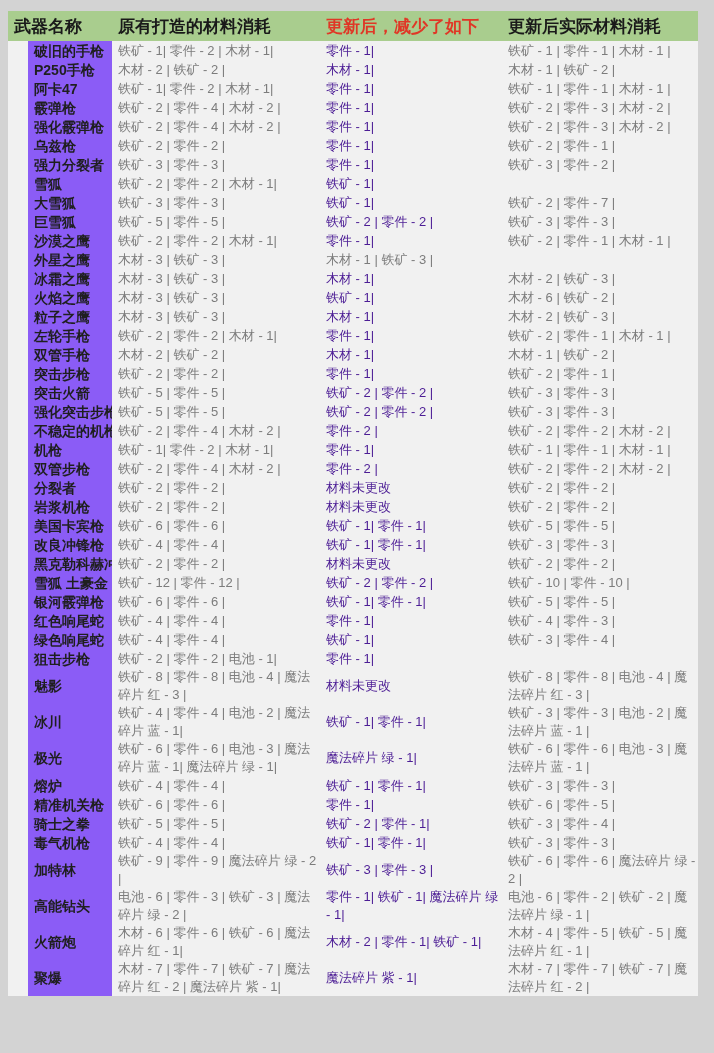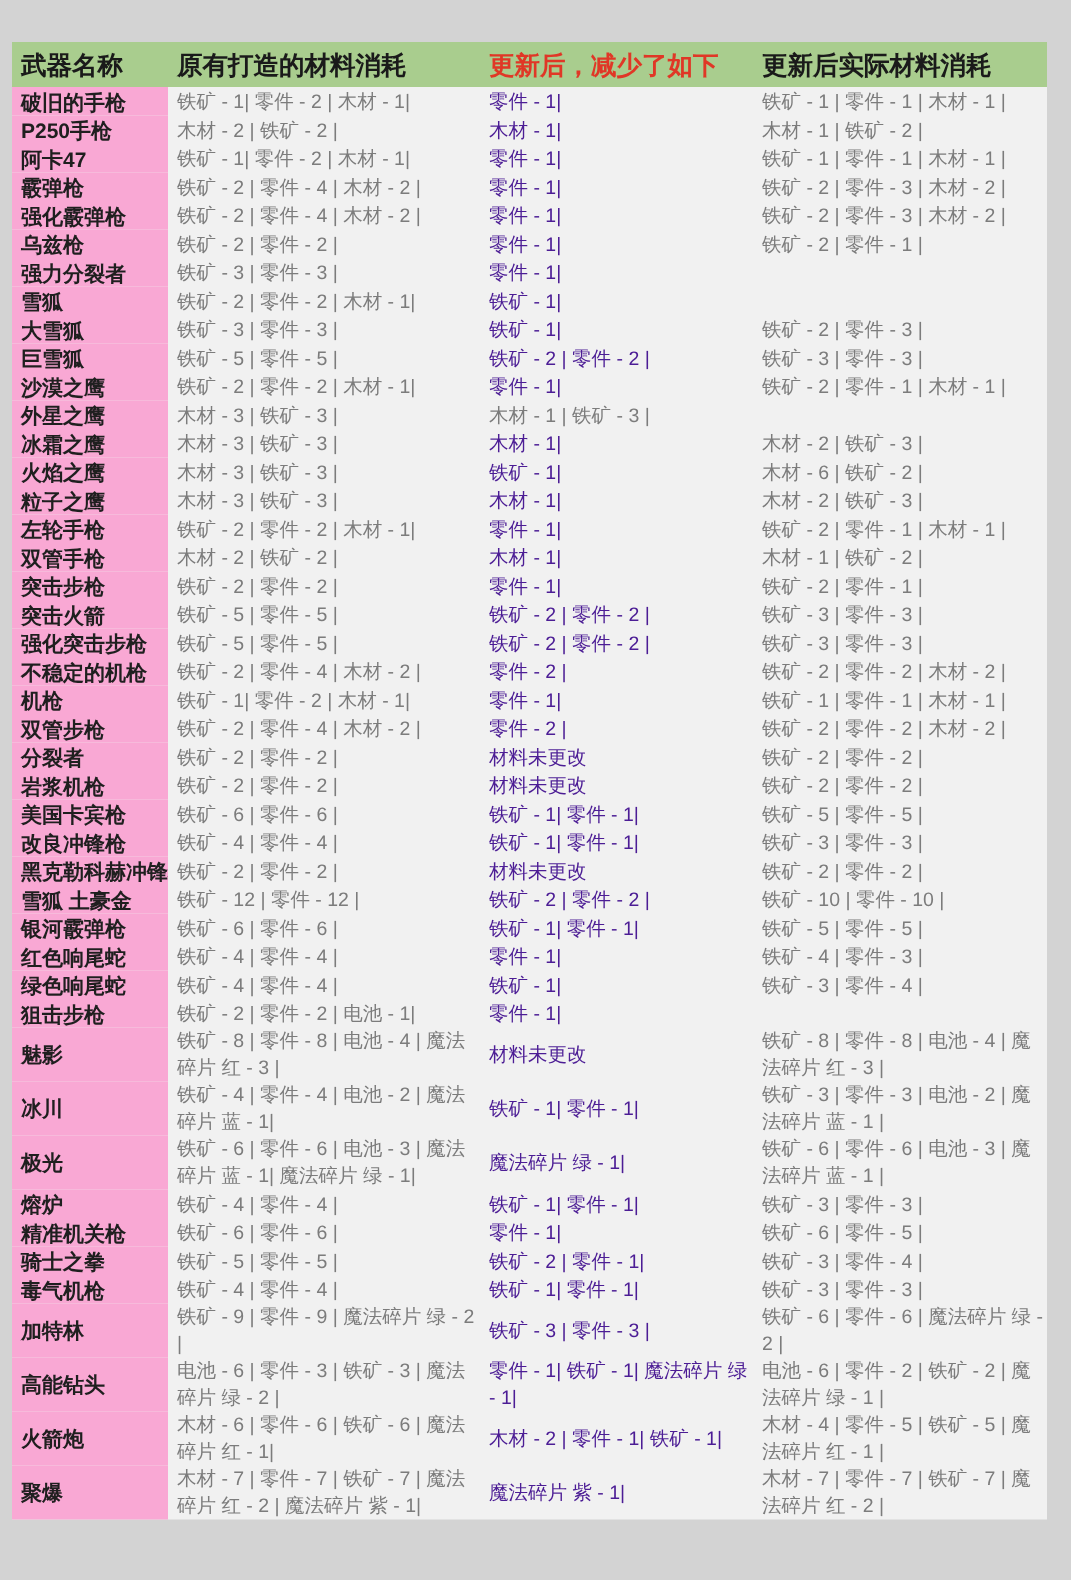--- a/index.html
+++ b/index.html
@@ -4,21 +4,21 @@
 <style>
   * { box-sizing: border-box; margin: 0; padding: 0; }
   html, body {
     width: 714px; height: 1053px;
     background: #d3d3d3;
     font-family: "Liberation Sans", "DejaVu Sans", sans-serif;
     overflow: hidden;
   }
   .table-wrap {
     position: absolute;
-    left: 8px; top: 28px;
+    left: 8px; top: 11px;
     width: 690px;
     background: #f1f1f1;
   }
   .header-row {
     display: grid;
     grid-template-columns: 104px 208px 182px 196px;
     background: #a9cd8e;
     height: 30px;
     align-items: center;
   }
@@ -38,26 +38,27 @@
   }
   .cell {
     display: flex;
     align-items: center;
     font-size: 13px;
     line-height: 18px;
     color: #7c7c7c;
     padding-left: 6px;
   }
   .cell-name {
-    background: #f9a8d4;
+    background: #8b5cf6;
     font-size: 14px;
     font-weight: bold;
     color: #1f1f1f;
     white-space: nowrap;
     overflow: hidden;
+    margin-left: 20px;
   }
   .cell-reduced { color: #4c1d95; }
 </style>
 </head>
 <body>
 
 <div class="table-wrap">
   <div class="header-row">
     <div class="header-cell">武器名称</div>
     <div class="header-cell">原有打造的材料消耗</div>
@@ -104,33 +105,34 @@
     <div class="cell cell-name">乌兹枪</div>
     <div class="cell">铁矿 - 2 | 零件 - 2 |</div>
     <div class="cell cell-reduced">零件 - 1|</div>
     <div class="cell">铁矿 - 2 | 零件 - 1 |</div>
   </div>
 
   <div class="row">
     <div class="cell cell-name">强力分裂者</div>
     <div class="cell">铁矿 - 3 | 零件 - 3 |</div>
     <div class="cell cell-reduced">零件 - 1|</div>
+    <div class="cell">铁矿 - 3 | 零件 - 2 |</div>
   </div>
 
   <div class="row">
     <div class="cell cell-name">雪狐</div>
     <div class="cell">铁矿 - 2 | 零件 - 2 | 木材 - 1|</div>
     <div class="cell cell-reduced">铁矿 - 1|</div>
   </div>
 
   <div class="row">
     <div class="cell cell-name">大雪狐</div>
     <div class="cell">铁矿 - 3 | 零件 - 3 |</div>
     <div class="cell cell-reduced">铁矿 - 1|</div>
-    <div class="cell">铁矿 - 2 | 零件 - 3 |</div>
+    <div class="cell">铁矿 - 2 | 零件 - 7 |</div>
   </div>
 
   <div class="row">
     <div class="cell cell-name">巨雪狐</div>
     <div class="cell">铁矿 - 5 | 零件 - 5 |</div>
     <div class="cell cell-reduced">铁矿 - 2 | 零件 - 2 |</div>
     <div class="cell">铁矿 - 3 | 零件 - 3 |</div>
   </div>
 
   <div class="row">

